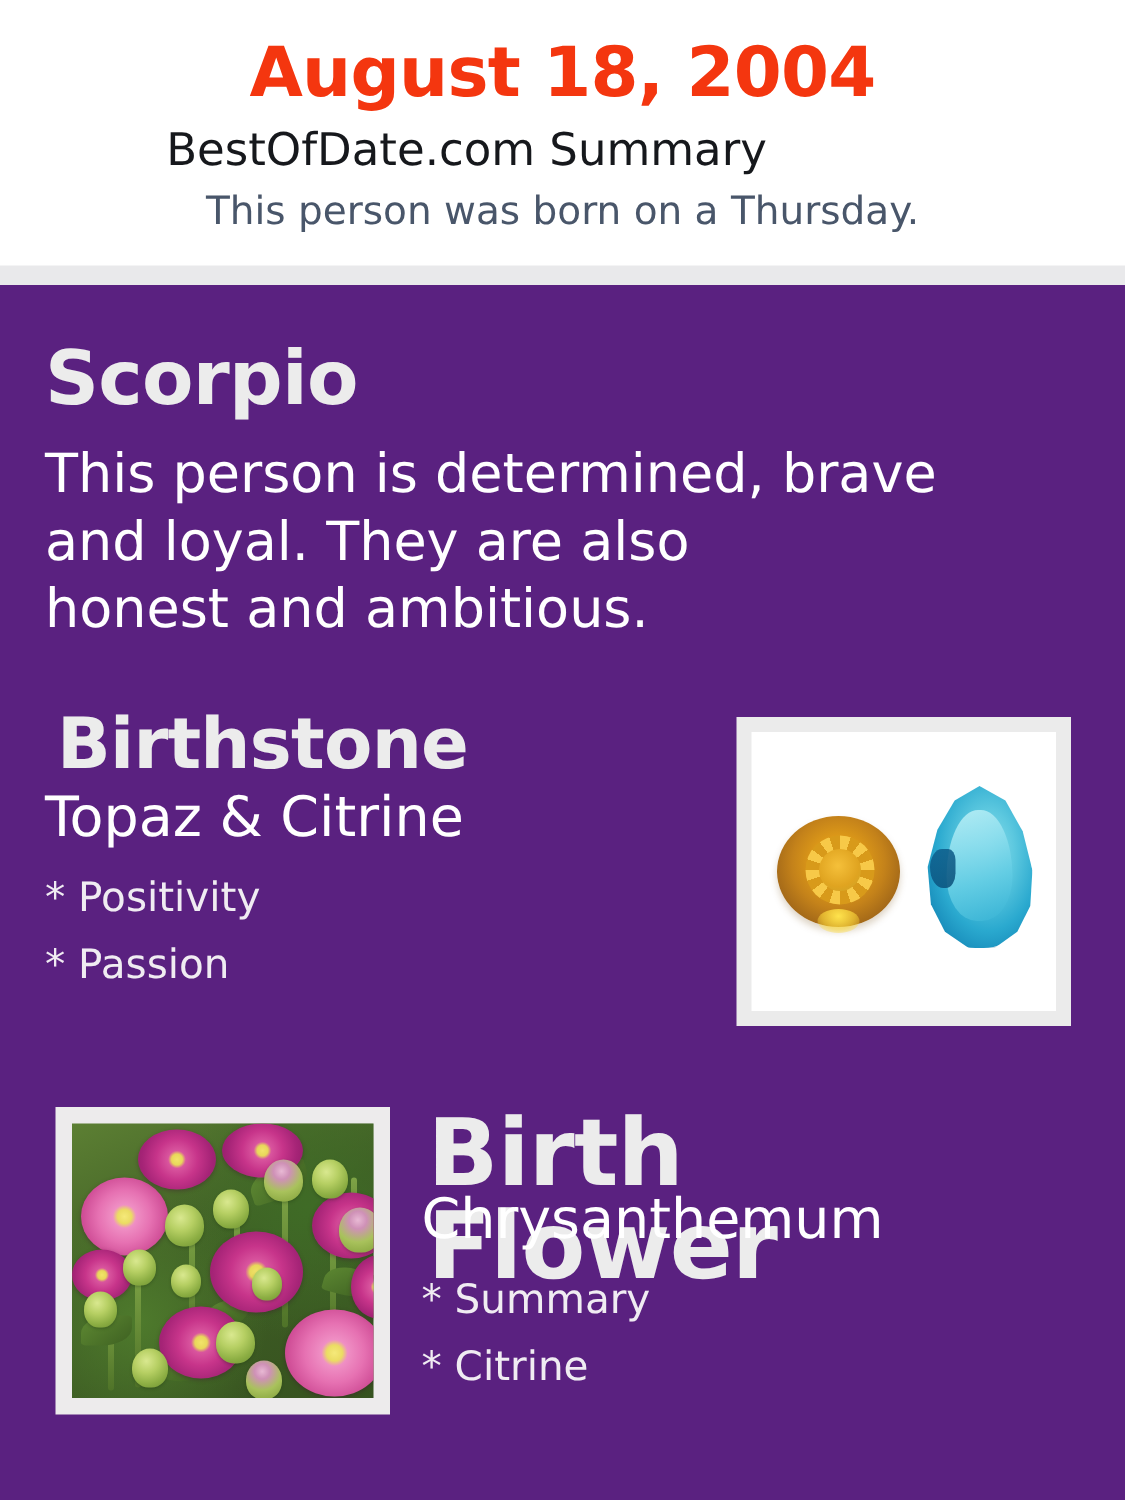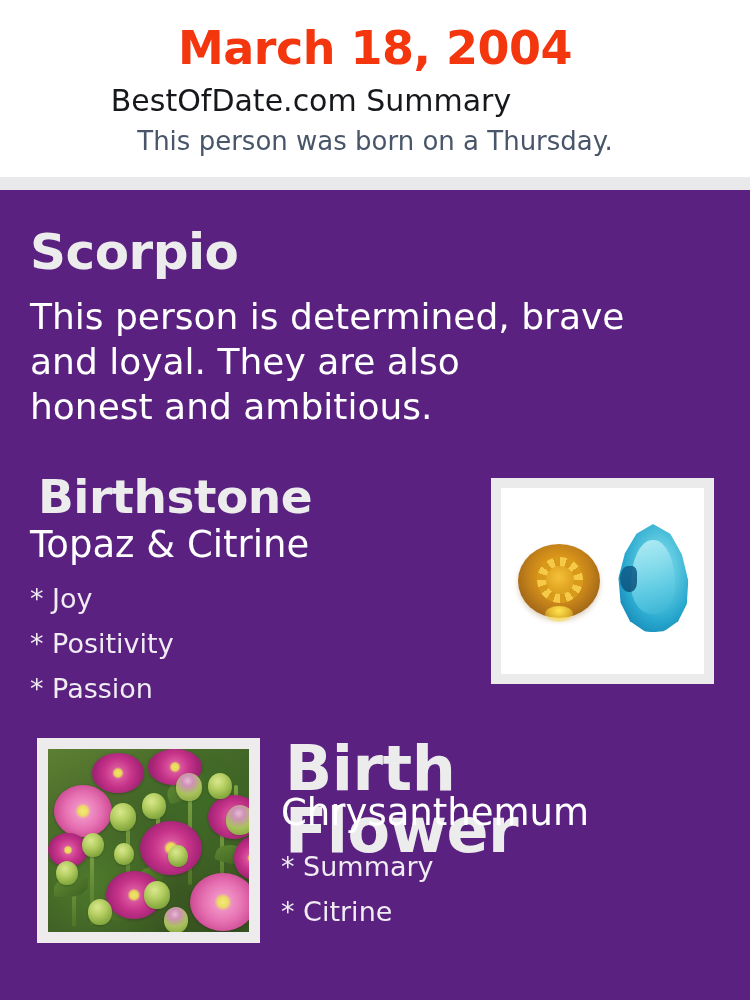--- a/index.html
+++ b/index.html
@@ -186,38 +186,37 @@
     font-size:37px; font-weight:normal; color:#ffffff; line-height:1.0;
   }
   .flower-traits { position:absolute; left:281px; top:106px; }
 </style>
 </head>
 <body>
 
 <div class="page">
 
   <div class="header">
-    <div class="header-date">March 18, 2004</div>
+    <div class="header-date">August 18, 2004</div>
     <div class="header-site">BestOfDate.com Summary</div>
     <div class="header-sub">This person was born on a Thursday.</div>
   </div>
   <div class="divider"></div>
 
   <div class="body-panel">
 
     <div class="sign-title">Scorpio</div>
     <div class="sign-desc">This person is determined, brave
 and loyal. They are also
 honest and ambitious.</div>
 
     <div class="stone-block">
       <div class="stone-heading">Birthstone</div>
       <div class="stone-name">Topaz &amp; Citrine</div>
       <ul class="stone-traits">
-        <li>* Joy</li>
         <li>* Positivity</li>
         <li>* Passion</li>
       </ul>
     </div>
 
     <div class="flower-block">
       <div class="flower-heading">Birth Flower</div>
       <div class="flower-name">Chrysanthemum</div>
       <ul class="flower-traits">
         <li>* Summary</li>

